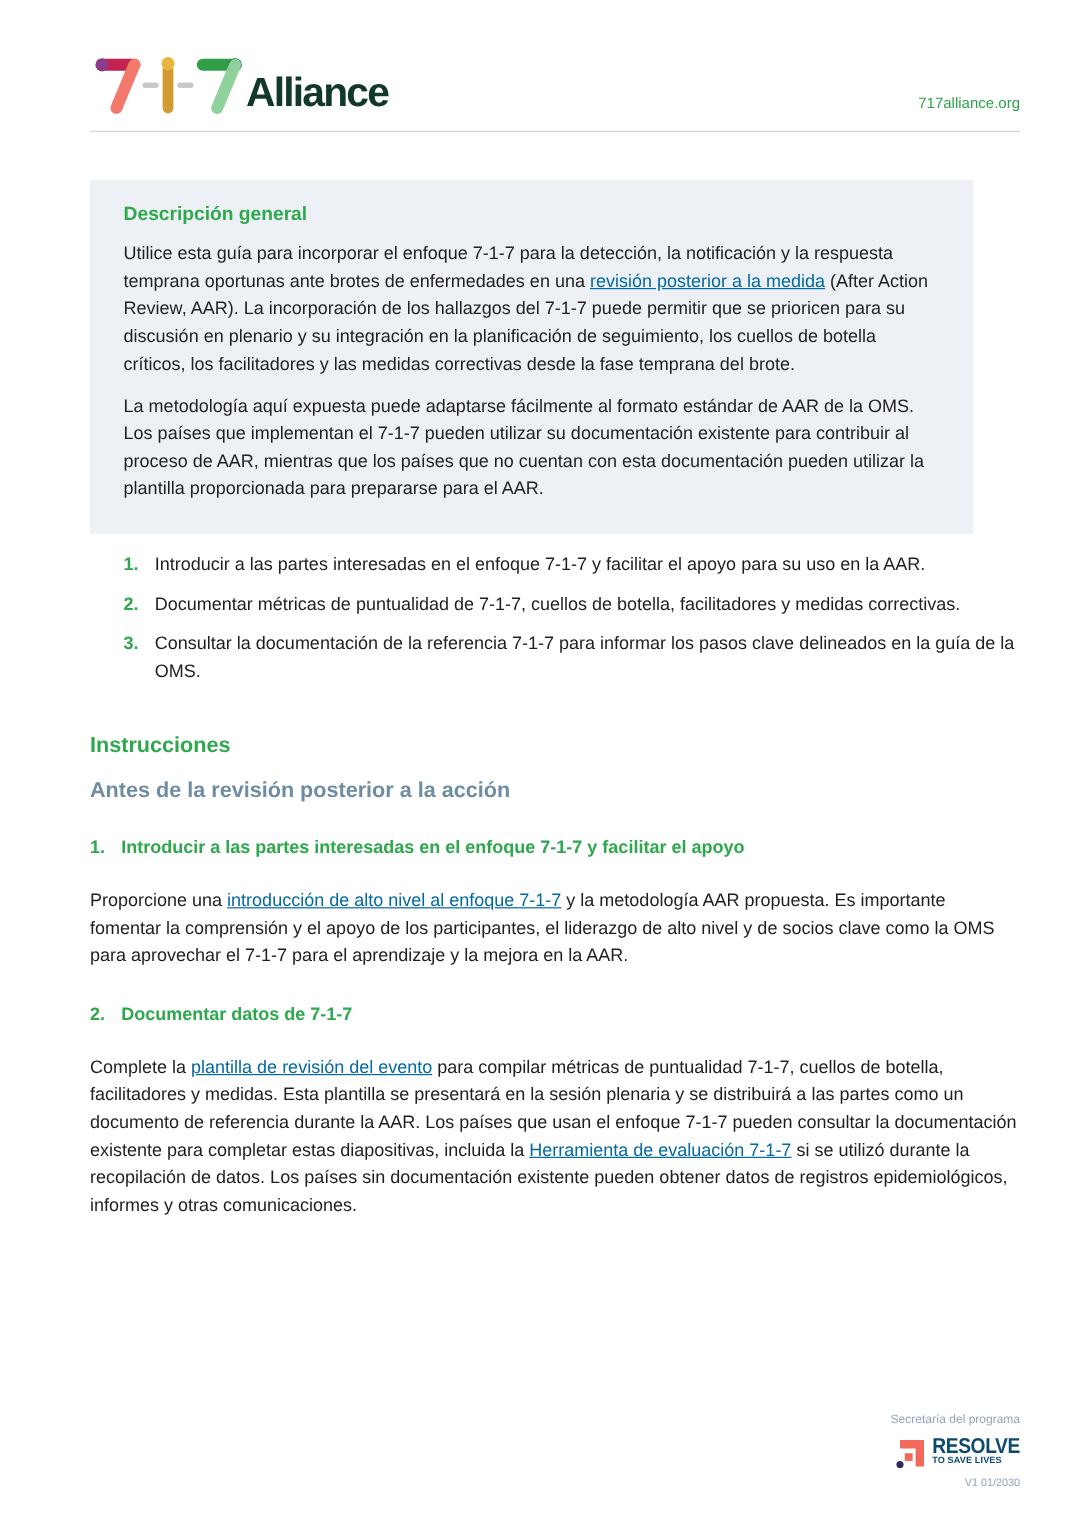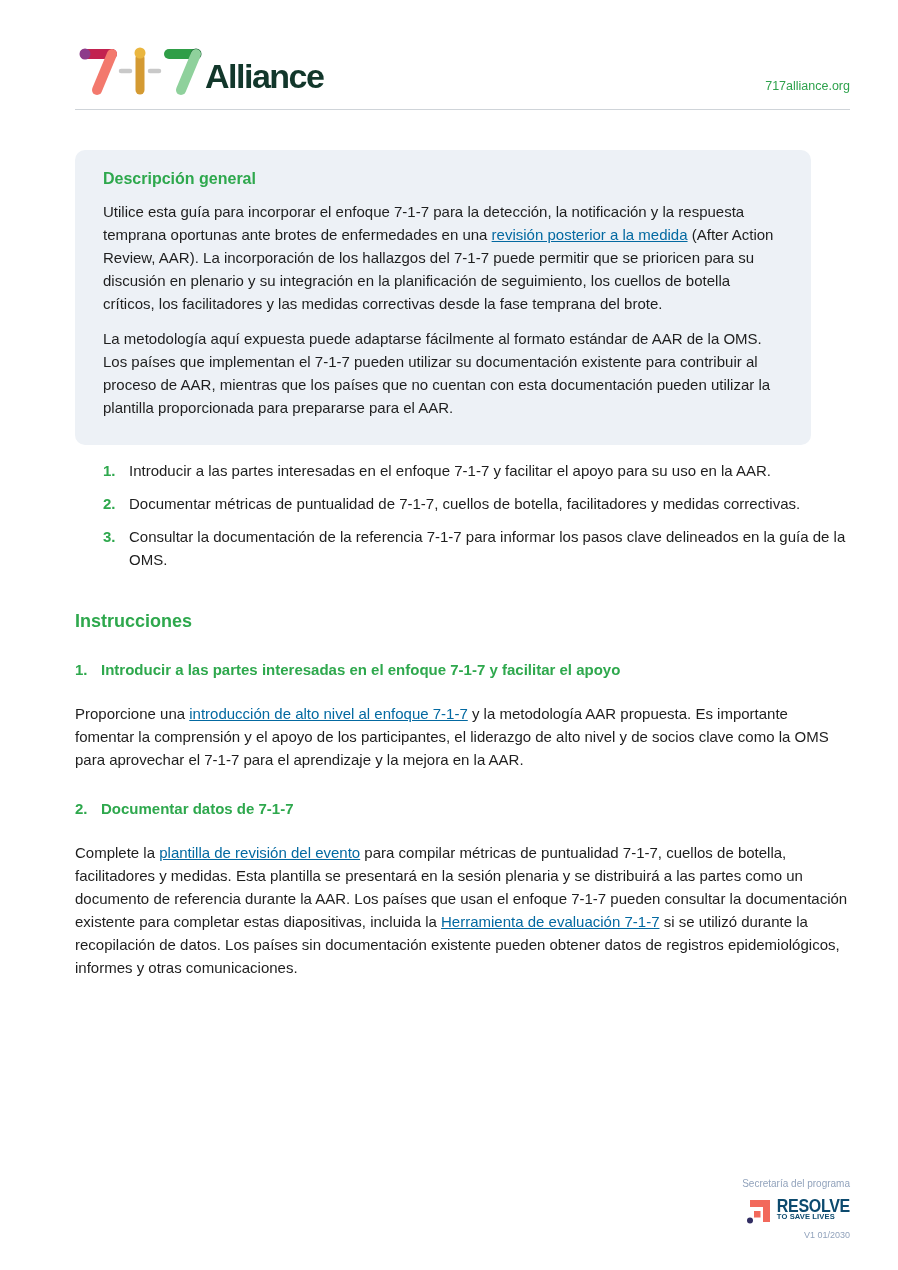--- a/index.html
+++ b/index.html
@@ -25,21 +25,20 @@
     font-size: 26px; font-weight: bold; color: #2ea84d;
     letter-spacing: -0.2px;
   }
 
   
   .overview-box {
     margin-top: 40px;
     width: 736px;
     background: #edf1f6;
     padding: 20px 28px 26px 28px;
-    border-radius: 10px;
   }
   .overview-heading { font-size: 16px; font-weight: bold; color: #2ea84d; }
   .para { font-size: 15px; line-height: 23px; margin-top: 12px; }
   .inline-link { color: #0369a1; text-decoration: underline; cursor: pointer; }
 
   
   .section-heading { margin-top: 40px; font-size: 18px; font-weight: bold; color: #2ea84d; }
   .obj-list { margin-top: 14px; }
   .obj-row { display: flex; margin-bottom: 10px; }
   .obj-num { flex: 0 0 26px; margin-left: 28px; font-weight: bold; color: #2ea84d; font-size: 15px; line-height: 23px; }
@@ -105,20 +104,21 @@
       <span class="obj-num">2.</span>
       <span class="obj-text">Documentar métricas de puntualidad de 7-1-7, cuellos de botella, facilitadores y medidas correctivas.</span>
     </div>
     <div class="obj-row">
       <span class="obj-num">3.</span>
       <span class="obj-text">Consultar la documentación de la referencia 7-1-7 para informar los pasos clave delineados en la guía de la OMS.</span>
     </div>
   </div>
 
   <h2 class="section-heading">Instrucciones</h2>
+  <h3 class="sub-heading">Antes de la revisión posterior a la acción</h3>
 
   <div class="step-title">
     <span class="step-num">1.</span>
     <span>Introducir a las partes interesadas en el enfoque 7-1-7 y facilitar el apoyo</span>
   </div>
   <p class="step-body"><span>Proporcione una </span><a class="inline-link" href="#">introducción de alto nivel al enfoque 7-1-7</a><span> y la metodología AAR propuesta. Es importante fomentar la comprensión y el apoyo de los participantes, el liderazgo de alto nivel y de socios clave como la OMS para aprovechar el 7-1-7  para el aprendizaje y la mejora en la AAR.</span></p>
 
   <div class="step-title">
     <span class="step-num">2.</span>
     <span>Documentar datos de 7-1-7</span>

